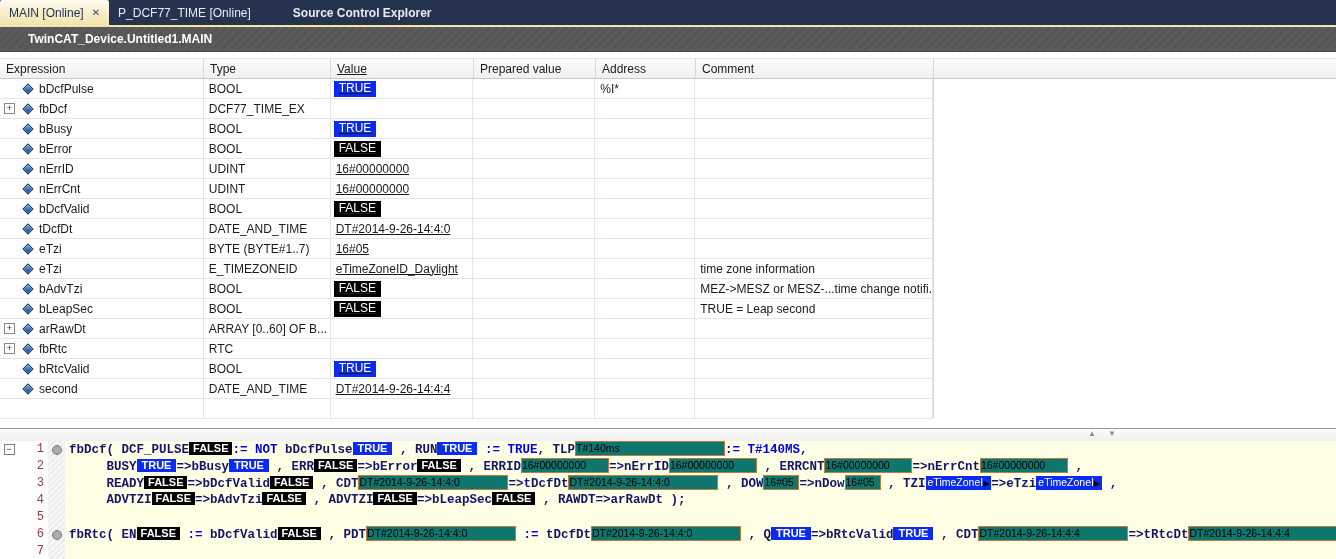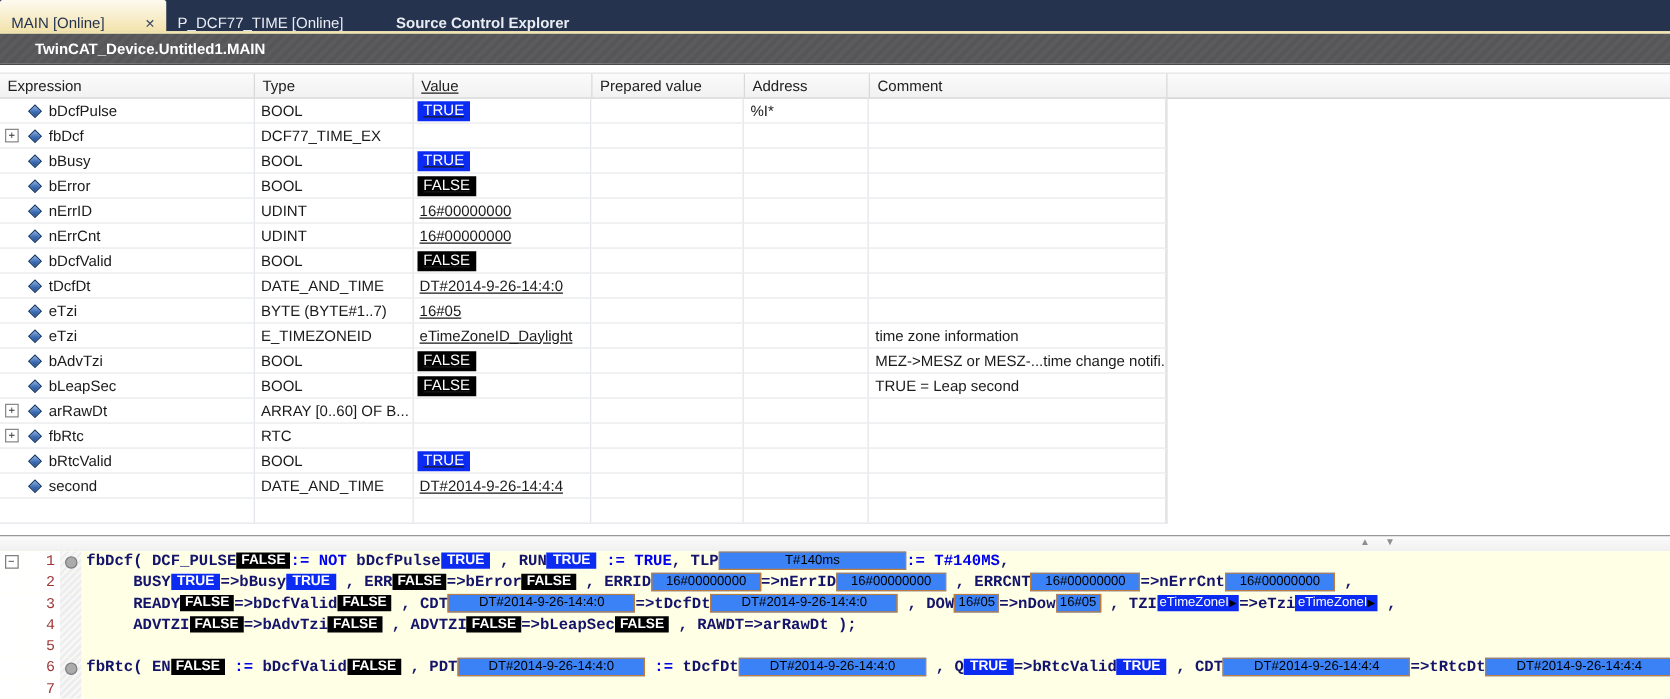--- a/index.html
+++ b/index.html
@@ -3,21 +3,21 @@
 <meta charset="utf-8">
 <style>
   html,body{margin:0;padding:0;}
   body{
     width:1336px;height:559px;overflow:hidden;position:relative;
     background:#ffffff;font-family:"Liberation Sans",sans-serif;font-size:12px;color:#1a1a1a;
     -webkit-font-smoothing:antialiased;
   }
   
   .tabbar{height:25px;background:#25334F;display:flex;align-items:stretch;}
-  .tab{display:flex;align-items:flex-end;padding:0 9px;color:#E8ECF2;font-size:12px;cursor:default;white-space:nowrap;gap:24px;}
+  .tab{display:flex;align-items:center;padding:0 9px;color:#E8ECF2;font-size:12px;cursor:default;white-space:nowrap;}
   .tab.active{
     background:linear-gradient(#FDFAF0,#F3E3AC);
     color:#1E2F50;border-top-left-radius:2px;border-top-right-radius:2px;
   }
   .tab .close{margin-left:8px;font-size:10px;color:#3A4A66;line-height:1;}
   .tab.gap{margin-left:24px;font-weight:bold;}
   .tab-underline{height:2px;background:#F3E3AC;}
   
   .crumbbar{
     height:24px;display:flex;align-items:center;
@@ -73,21 +73,21 @@
     display:flex;align-items:center;justify-content:center;}
   .bullet{width:10px;height:10px;border-radius:50%;background:#ABABAB;border:1px solid #7D7D7D;box-sizing:border-box;}
   .code-text{flex:1;white-space:pre;font-family:"Liberation Mono",monospace;font-size:12.5px;
     font-weight:bold;padding-left:4px;overflow:hidden;}
   .tk-id{color:#14146B;}
   .tk-kw{color:#0000EE;}
   .cb{display:inline-block;font-family:"Liberation Sans",sans-serif;font-size:11px;font-weight:bold;
     line-height:13px;vertical-align:1px;}
   .cb-t{background:#0C2BF2;color:#fff;padding:0 5px;}
   .cb-f{background:#000;color:#fff;padding:0 4px;}
-  .cb-o{background:#3b82f6;border:1px solid #BE7C3F;color:#000;text-align:center;
+  .cb-o{background:#0f766e;border:1px solid #BE7C3F;color:#000;
     font-weight:normal;font-size:10.5px;box-sizing:border-box;}
   .cb-o.lg{width:150px;} .cb-o.md{width:88px;} .cb-o.sm{width:36px;}
   .cb-e{background:#0C2BF2;color:#fff;padding:0 2px;font-weight:normal;font-size:10.5px;}
   .cb-e .arr{color:#000;font-size:8px;}
 </style>
 </head>
 <body>
 
 <div class="tabbar">
   <div class="tab active">

